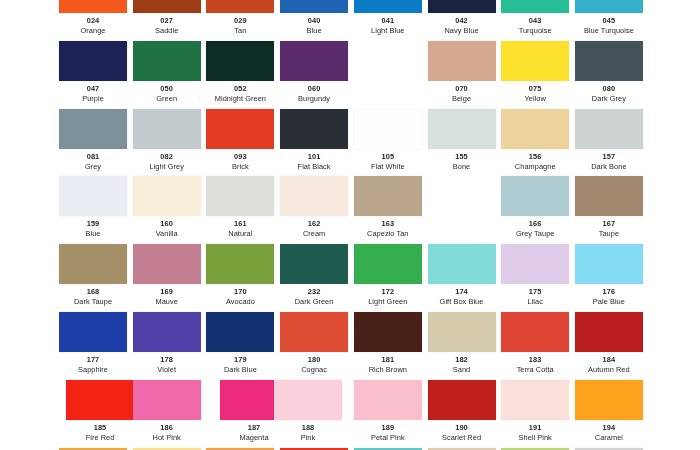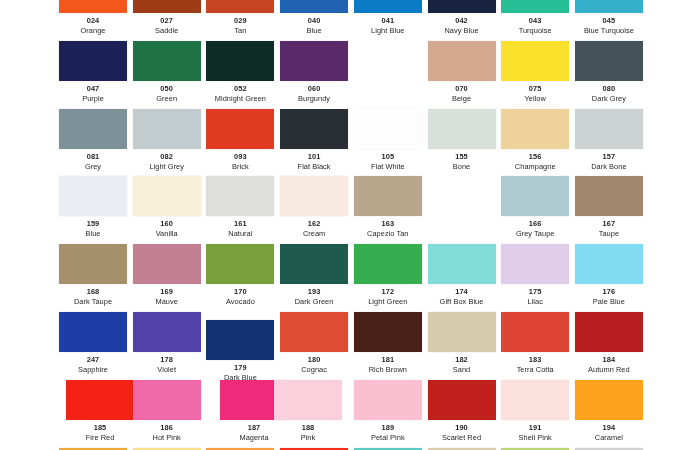--- a/index.html
+++ b/index.html
@@ -246,21 +246,21 @@
           <div class="swatch-code">169</div>
           <div class="swatch-name">Mauve</div>
         </div>
         <div class="color-cell" style="left: 206.4px;">
           <div class="swatch" title="Avocado" style="background: rgb(120, 160, 58);"></div>
           <div class="swatch-code">170</div>
           <div class="swatch-name">Avocado</div>
         </div>
         <div class="color-cell" style="left: 280.1px;">
           <div class="swatch" title="Dark Green" style="background: rgb(30, 90, 78);"></div>
-          <div class="swatch-code">193</div>
+          <div class="swatch-code">232</div>
           <div class="swatch-name">Dark Green</div>
         </div>
         <div class="color-cell" style="left: 353.8px;">
           <div class="swatch" title="Light Green" style="background: rgb(52, 174, 79);"></div>
           <div class="swatch-code">172</div>
           <div class="swatch-name">Light Green</div>
         </div>
         <div class="color-cell" style="left: 427.5px;">
           <div class="swatch" title="Gift Box Blue" style="background: rgb(129, 220, 215);"></div>
           <div class="swatch-code">174</div>
@@ -273,29 +273,29 @@
         </div>
         <div class="color-cell" style="left: 574.9px;">
           <div class="swatch" title="Pale Blue" style="background: rgb(130, 218, 243);"></div>
           <div class="swatch-code">176</div>
           <div class="swatch-name">Pale Blue</div>
         </div>
       </div>
       <div class="color-row" style="top: 312px;">
         <div class="color-cell" style="left: 59px;">
           <div class="swatch" title="Sapphire" style="background: rgb(29, 62, 168);"></div>
-          <div class="swatch-code">247</div>
+          <div class="swatch-code">177</div>
           <div class="swatch-name">Sapphire</div>
         </div>
         <div class="color-cell" style="left: 132.7px;">
           <div class="swatch" title="Violet" style="background: rgb(82, 65, 168);"></div>
           <div class="swatch-code">178</div>
           <div class="swatch-name">Violet</div>
         </div>
-        <div class="color-cell" style="left: 206.4px; margin-top: 8px;">
+        <div class="color-cell" style="left: 206.4px;">
           <div class="swatch" title="Dark Blue" style="background: rgb(18, 49, 112);"></div>
           <div class="swatch-code">179</div>
           <div class="swatch-name">Dark Blue</div>
         </div>
         <div class="color-cell" style="left: 280.1px;">
           <div class="swatch" title="Cognac" style="background: rgb(221, 76, 51);"></div>
           <div class="swatch-code">180</div>
           <div class="swatch-name">Cognac</div>
         </div>
         <div class="color-cell" style="left: 353.8px;">

